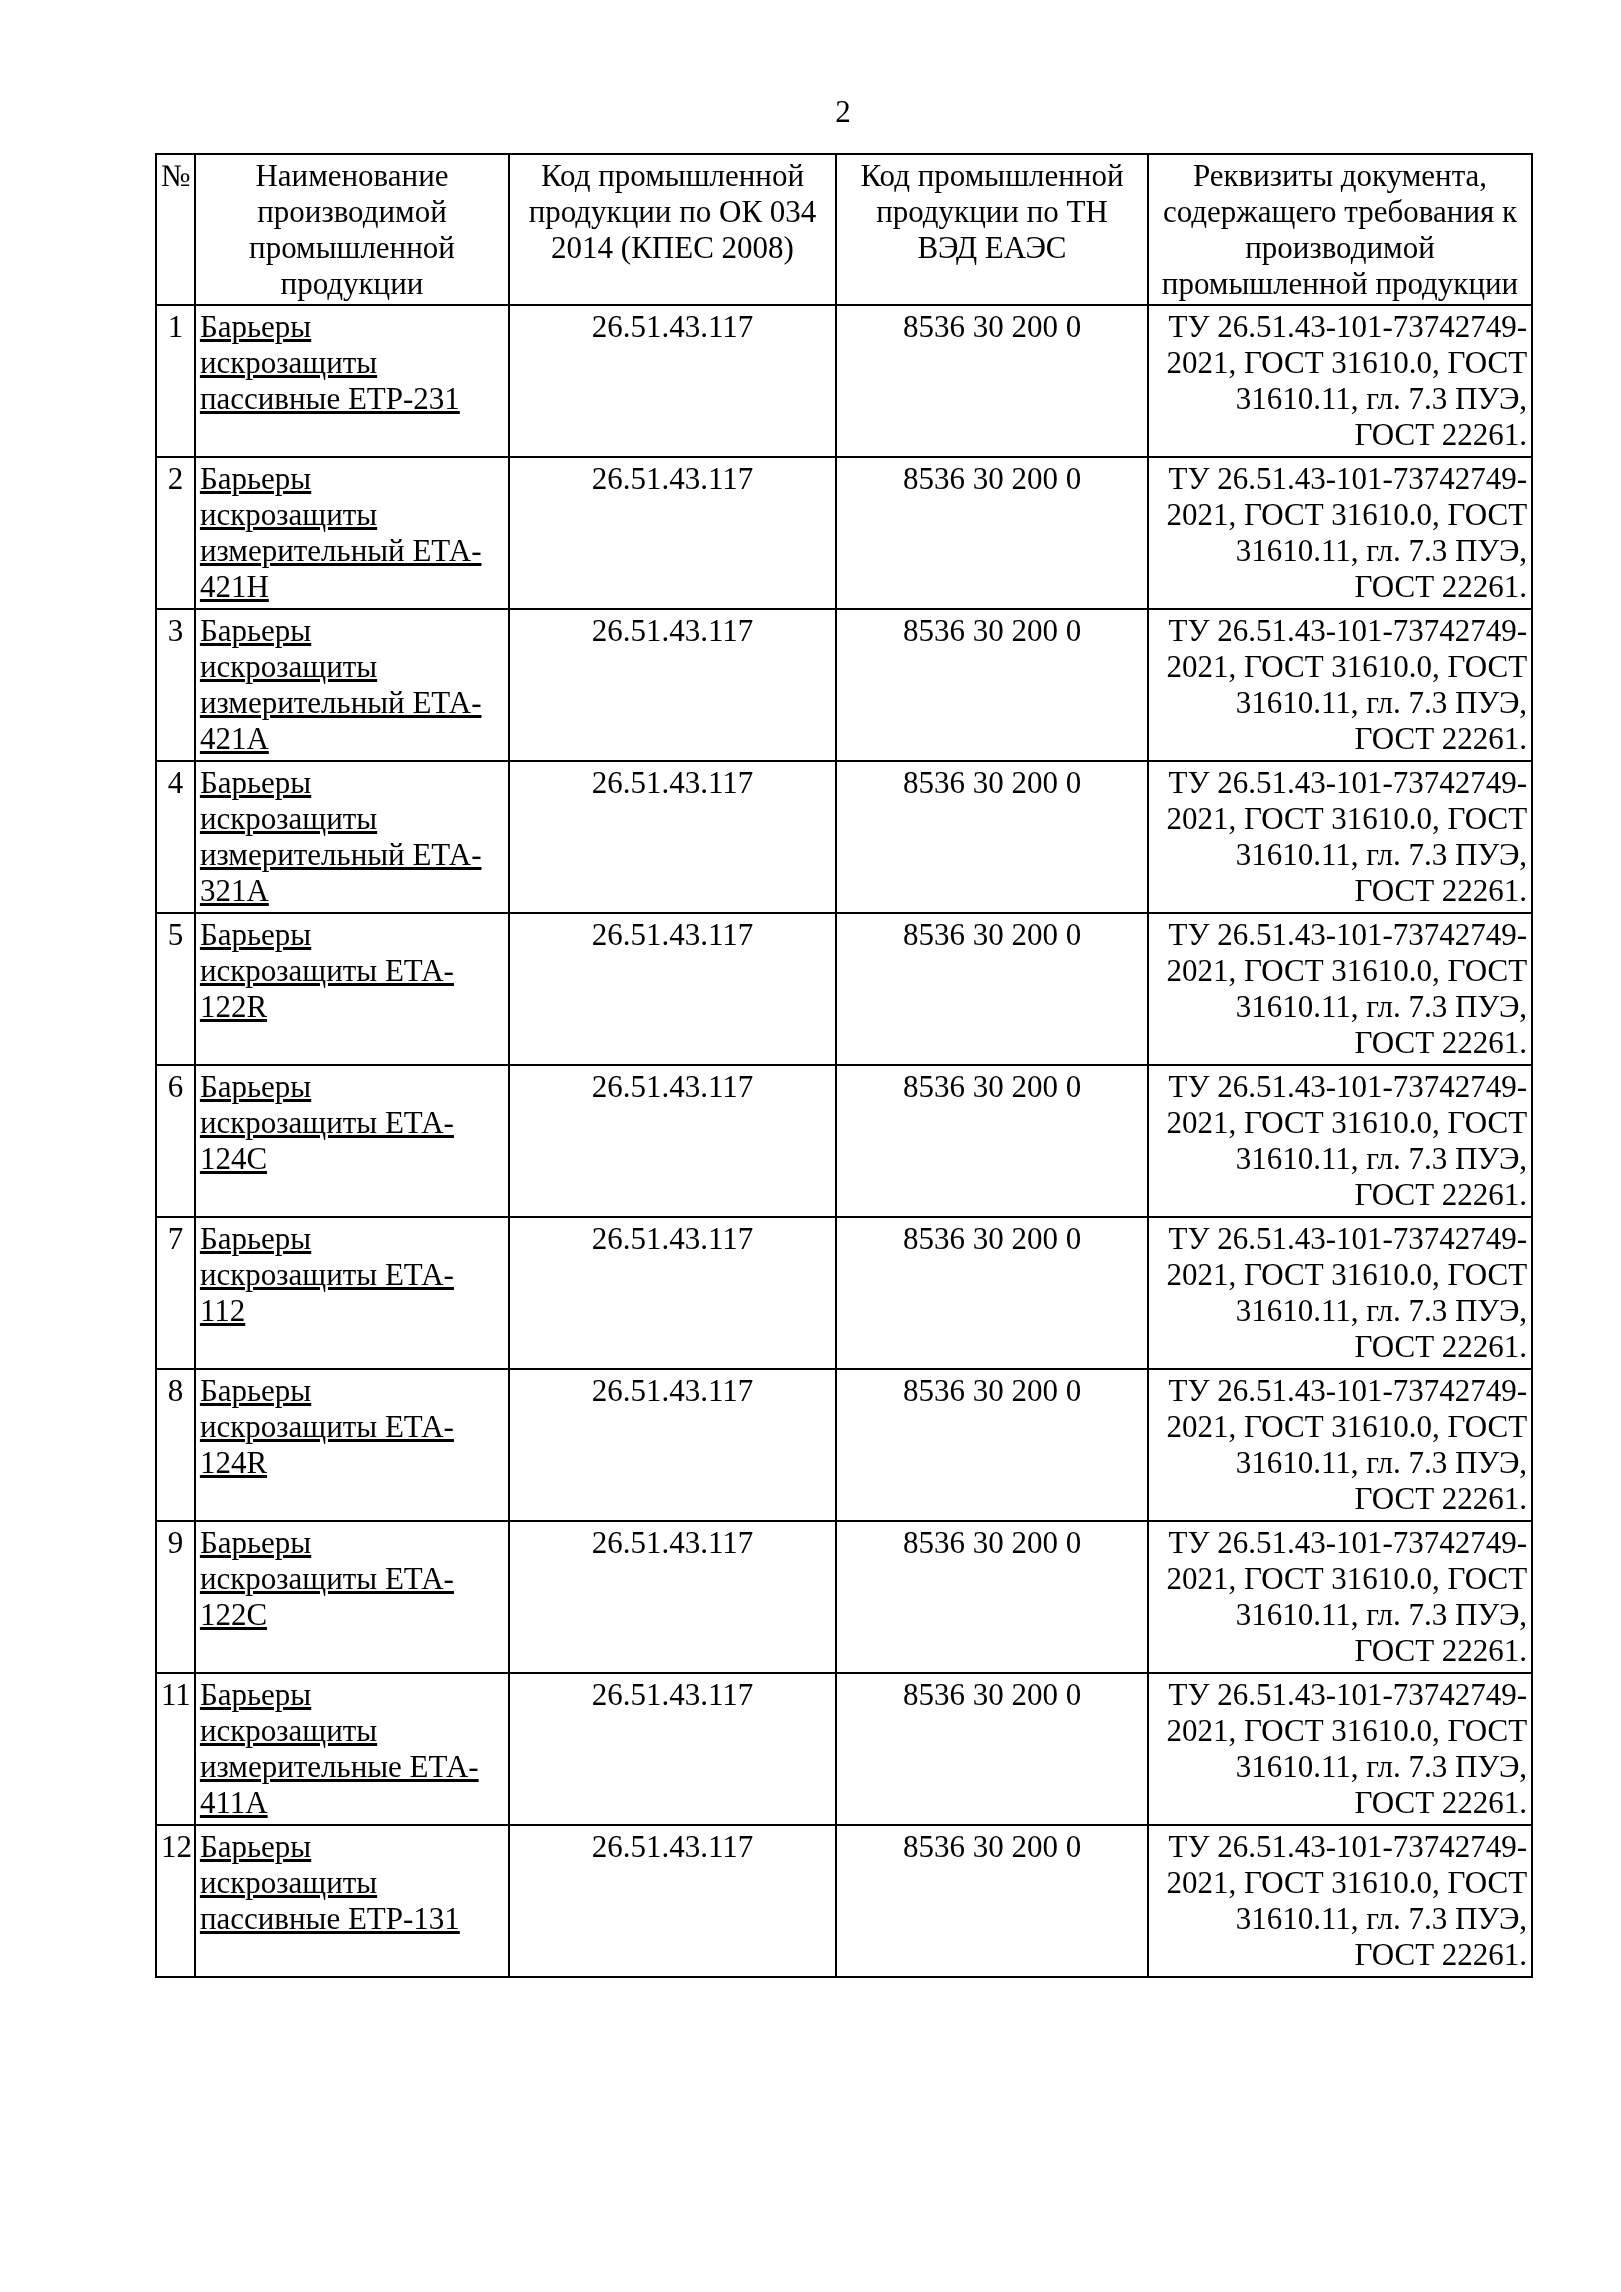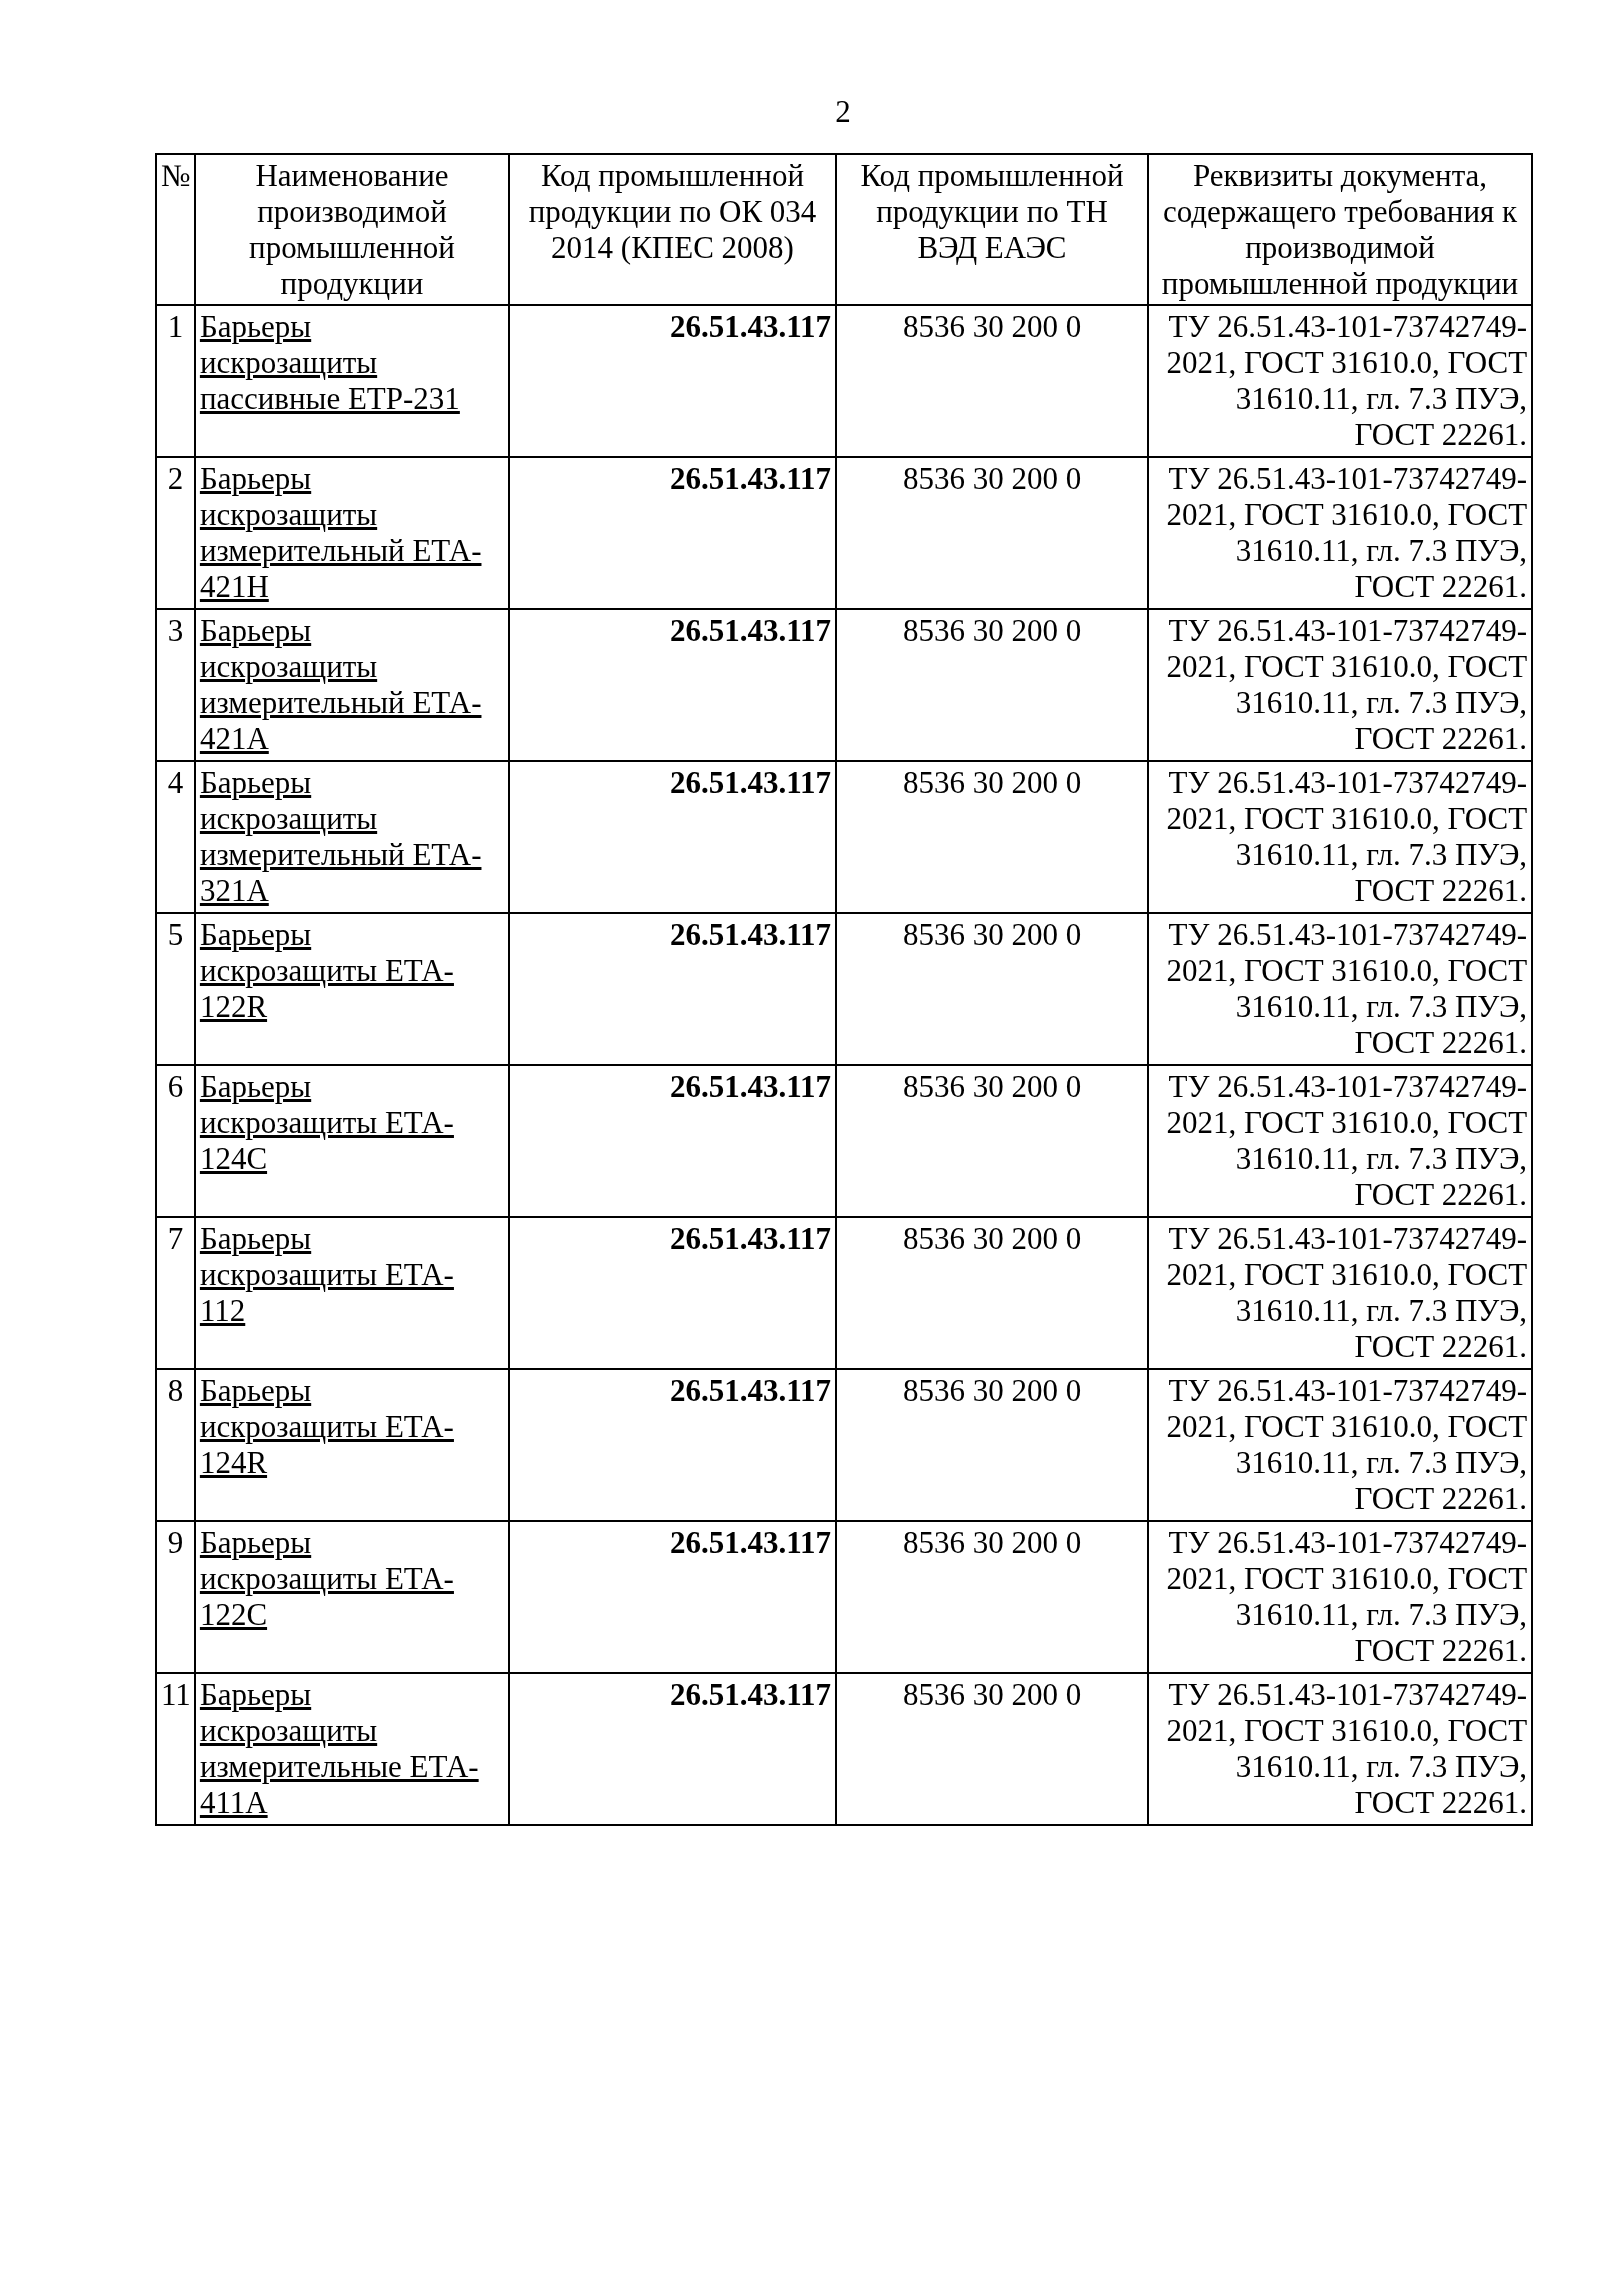--- a/index.html
+++ b/index.html
@@ -46,21 +46,21 @@
   table.products thead tr { height: 151px; }
   table.products tbody tr { height: 152px; }
   th { font-weight: normal; text-align: center; }
   .col-num   { width: 39px;  }
   .col-name  { width: 314px; }
   .col-okcode{ width: 327px; }
   .col-tncode{ width: 312px; }
   .col-doc   { width: 384px; }
   td.cell-num    { text-align: center; padding-left: 1px; padding-right: 1px; }
   td.cell-name   { text-align: left; text-decoration: underline; }
-  td.cell-okcode { text-align: right; font-weight: bold; }
+  td.cell-okcode { text-align: center; }
   td.cell-tncode { text-align: center; }
   td.cell-doc    { text-align: right; }
 </style>
 </head>
 <body>
 
 <div class="page">
   <div class="page-number">2</div>
 
   <table class="products">
@@ -208,16 +208,28 @@
 искрозащиты
 измерительные ЕТА-
 411А</td>
     <td class="cell-okcode">26.51.43.117</td>
     <td class="cell-tncode">8536 30 200 0</td>
     <td class="cell-doc">ТУ 26.51.43-101-73742749-
 2021, ГОСТ 31610.0, ГОСТ
 31610.11, гл. 7.3 ПУЭ,
 ГОСТ 22261.</td>
   </tr>
+        <tr>
+    <td class="cell-num">12</td>
+    <td class="cell-name">Барьеры
+искрозащиты
+пассивные ЕТР-131</td>
+    <td class="cell-okcode">26.51.43.117</td>
+    <td class="cell-tncode">8536 30 200 0</td>
+    <td class="cell-doc">ТУ 26.51.43-101-73742749-
+2021, ГОСТ 31610.0, ГОСТ
+31610.11, гл. 7.3 ПУЭ,
+ГОСТ 22261.</td>
+  </tr>
       </tbody>
   </table>
 </div>
 
 
 </body></html>

